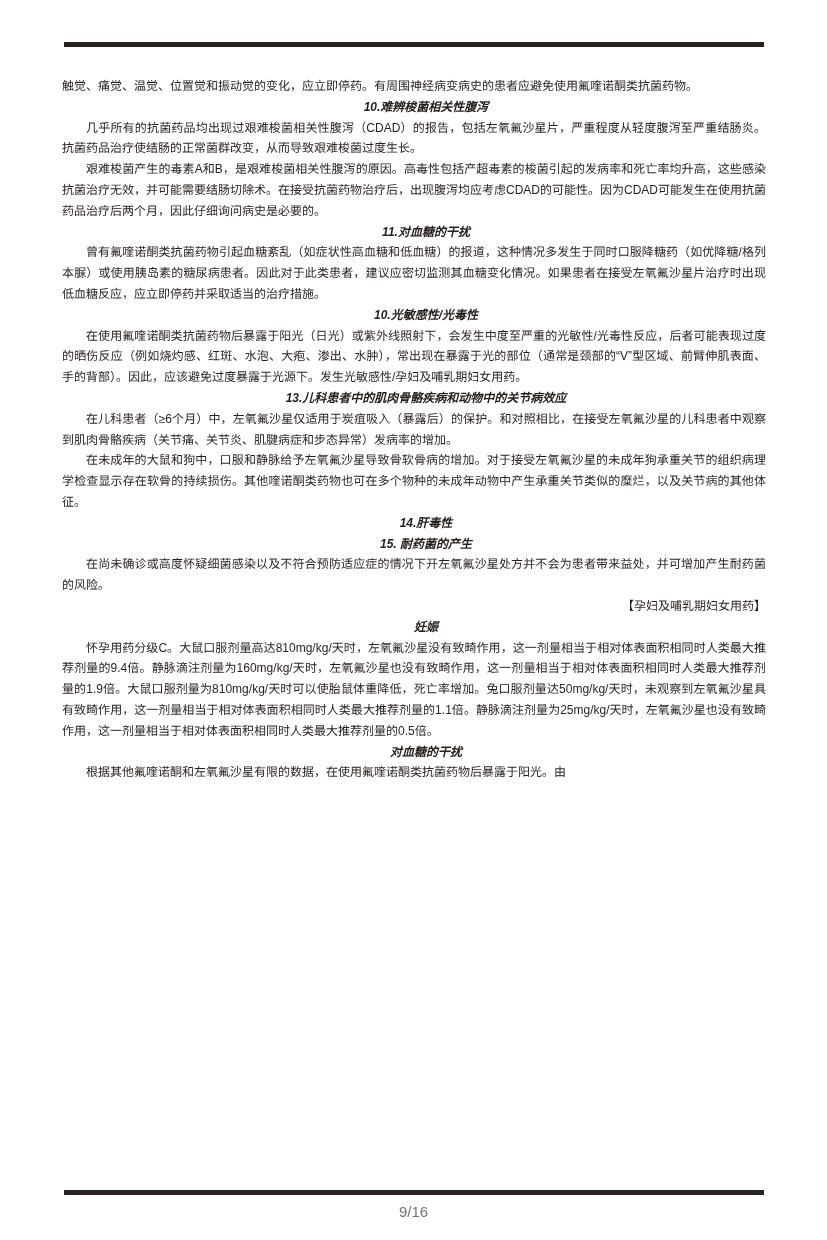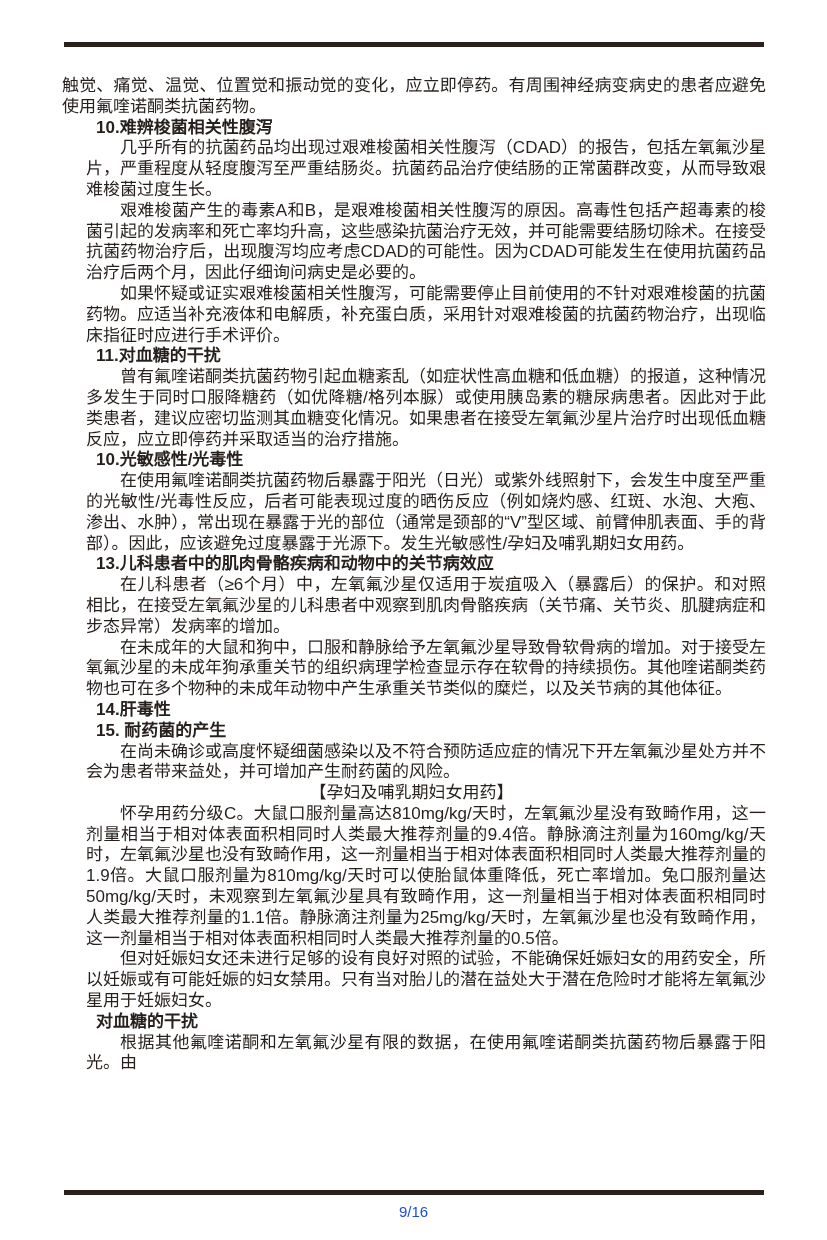--- a/index.html
+++ b/index.html
@@ -27,74 +27,74 @@
     height: 5px;
     background: #2a211d;
   }
   .rule.top { top: 42px; }
   .rule.bottom { top: 1190px; }
   .doc-body {
     position: absolute;
     left: 62px;
     top: 76px;
     width: 704px;
-    font-size: 17px;
+    font-size: 12px;
     line-height: 20.8px;
     text-align: justify;
     letter-spacing: 0;
   }
   .blk {
     margin: 0;
     padding: 0;
   }
-  .blk.para { text-indent: 2em; margin-left: 24px; }
+  .blk.para { text-indent: 2em; }
   .blk.para-continued { text-indent: 0; }
   .blk.num-heading,
   .blk.sub-heading {
     font-weight: bold;
     text-indent: 2em;
-    text-align: left;
+    text-align: center;
+    font-style: italic;
   }
   .blk.bracket-section {
     text-indent: 0;
-    text-align: center;
+    text-align: right;
     margin-left: -5px;
   }
   .pageno {
     position: absolute;
     top: 1203px;
     left: 0;
     width: 100%;
     text-align: center;
     font-size: 15px;
-    color: #1d4ed8;
+    color: #737373;
   }
 </style>
 </head>
 <body>
 
 <div class="page">
   <div class="rule top"></div>
   <div class="doc-body">
       <p class="blk para-continued">触觉、痛觉、温觉、位置觉和振动觉的变化，应立即停药。有周围神经病变病史的患者应避免使用氟喹诺酮类抗菌药物。</p>
       <p class="blk num-heading">10.难辨梭菌相关性腹泻</p>
       <p class="blk para">几乎所有的抗菌药品均出现过艰难梭菌相关性腹泻（CDAD）的报告，包括左氧氟沙星片，严重程度从轻度腹泻至严重结肠炎。抗菌药品治疗使结肠的正常菌群改变，从而导致艰难梭菌过度生长。</p>
       <p class="blk para">艰难梭菌产生的毒素A和B，是艰难梭菌相关性腹泻的原因。高毒性包括产超毒素的梭菌引起的发病率和死亡率均升高，这些感染抗菌治疗无效，并可能需要结肠切除术。在接受抗菌药物治疗后，出现腹泻均应考虑CDAD的可能性。因为CDAD可能发生在使用抗菌药品治疗后两个月，因此仔细询问病史是必要的。</p>
-      <p class="blk para">如果怀疑或证实艰难梭菌相关性腹泻，可能需要停止目前使用的不针对艰难梭菌的抗菌药物。应适当补充液体和电解质，补充蛋白质，采用针对艰难梭菌的抗菌药物治疗，出现临床指征时应进行手术评价。</p>
       <p class="blk num-heading">11.对血糖的干扰</p>
       <p class="blk para">曾有氟喹诺酮类抗菌药物引起血糖紊乱（如症状性高血糖和低血糖）的报道，这种情况多发生于同时口服降糖药（如优降糖/格列本脲）或使用胰岛素的糖尿病患者。因此对于此类患者，建议应密切监测其血糖变化情况。如果患者在接受左氧氟沙星片治疗时出现低血糖反应，应立即停药并采取适当的治疗措施。</p>
       <p class="blk num-heading">10.光敏感性/光毒性</p>
       <p class="blk para">在使用氟喹诺酮类抗菌药物后暴露于阳光（日光）或紫外线照射下，会发生中度至严重的光敏性/光毒性反应，后者可能表现过度的晒伤反应（例如烧灼感、红斑、水泡、大疱、渗出、水肿），常出现在暴露于光的部位（通常是颈部的“V”型区域、前臂伸肌表面、手的背部）。因此，应该避免过度暴露于光源下。发生光敏感性/孕妇及哺乳期妇女用药。</p>
       <p class="blk num-heading">13.儿科患者中的肌肉骨骼疾病和动物中的关节病效应</p>
       <p class="blk para">在儿科患者（≥6个月）中，左氧氟沙星仅适用于炭疽吸入（暴露后）的保护。和对照相比，在接受左氧氟沙星的儿科患者中观察到肌肉骨骼疾病（关节痛、关节炎、肌腱病症和步态异常）发病率的增加。</p>
       <p class="blk para">在未成年的大鼠和狗中，口服和静脉给予左氧氟沙星导致骨软骨病的增加。对于接受左氧氟沙星的未成年狗承重关节的组织病理学检查显示存在软骨的持续损伤。其他喹诺酮类药物也可在多个物种的未成年动物中产生承重关节类似的糜烂，以及关节病的其他体征。</p>
       <p class="blk num-heading">14.肝毒性</p>
       <p class="blk num-heading">15. 耐药菌的产生</p>
       <p class="blk para">在尚未确诊或高度怀疑细菌感染以及不符合预防适应症的情况下开左氧氟沙星处方并不会为患者带来益处，并可增加产生耐药菌的风险。</p>
       <p class="blk bracket-section">【孕妇及哺乳期妇女用药】</p>
+      <p class="blk sub-heading">妊娠</p>
       <p class="blk para">怀孕用药分级C。大鼠口服剂量高达810mg/kg/天时，左氧氟沙星没有致畸作用，这一剂量相当于相对体表面积相同时人类最大推荐剂量的9.4倍。静脉滴注剂量为160mg/kg/天时，左氧氟沙星也没有致畸作用，这一剂量相当于相对体表面积相同时人类最大推荐剂量的1.9倍。大鼠口服剂量为810mg/kg/天时可以使胎鼠体重降低，死亡率增加。兔口服剂量达50mg/kg/天时，未观察到左氧氟沙星具有致畸作用，这一剂量相当于相对体表面积相同时人类最大推荐剂量的1.1倍。静脉滴注剂量为25mg/kg/天时，左氧氟沙星也没有致畸作用，这一剂量相当于相对体表面积相同时人类最大推荐剂量的0.5倍。</p>
-      <p class="blk para">但对妊娠妇女还未进行足够的设有良好对照的试验，不能确保妊娠妇女的用药安全，所以妊娠或有可能妊娠的妇女禁用。只有当对胎儿的潜在益处大于潜在危险时才能将左氧氟沙星用于妊娠妇女。</p>
       <p class="blk sub-heading">对血糖的干扰</p>
       <p class="blk para">根据其他氟喹诺酮和左氧氟沙星有限的数据，在使用氟喹诺酮类抗菌药物后暴露于阳光。由</p>
     </div>
   <div class="rule bottom"></div>
   <div class="pageno">9/16</div>
 </div>
 
 </body></html>

